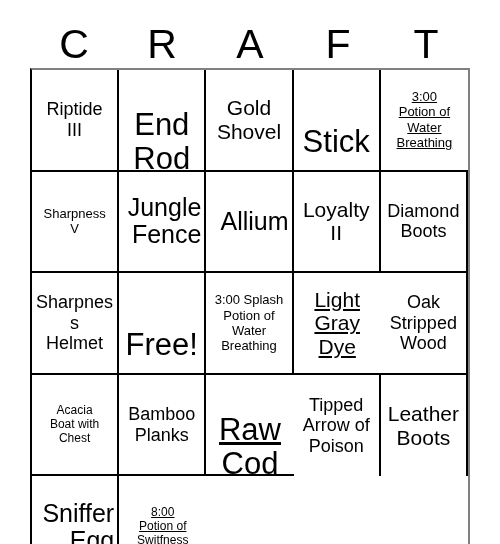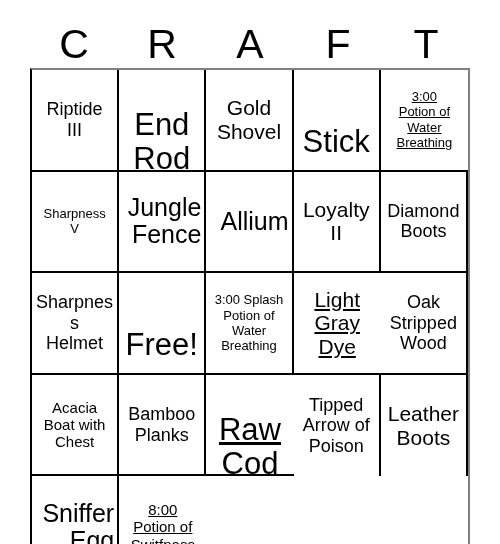--- a/index.html
+++ b/index.html
@@ -74,21 +74,21 @@
   .cell.row-last { border-bottom: none; }
   .cell-text {
     display: block;
     width: 100%;
     line-height: 1.12;
     word-wrap: break-word;
     white-space: pre-line;
   }
   
   .fs-xs  { font-size: 13px; line-height: 1.18; }
-  .fs-sm  { font-size: 15px; line-height: 1.16; }
+  .fs-sm  { font-size: 12px; line-height: 1.16; }
   .fs-md  { font-size: 18px; line-height: 1.14; }
   .fs-lg  { font-size: 21px; line-height: 1.12; }
   .fs-xl  { font-size: 25px; line-height: 1.10; text-align: right; }
   .fs-xxl { font-size: 31px; line-height: 1.08; margin-top: 44px; }
 </style>
 </head>
 <body>
 
 <div id="card">
 

